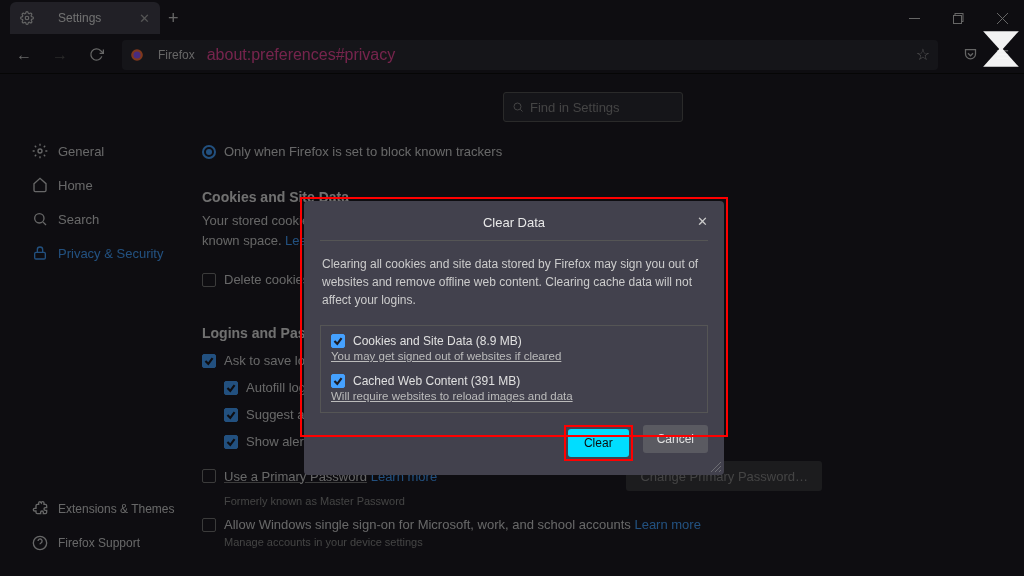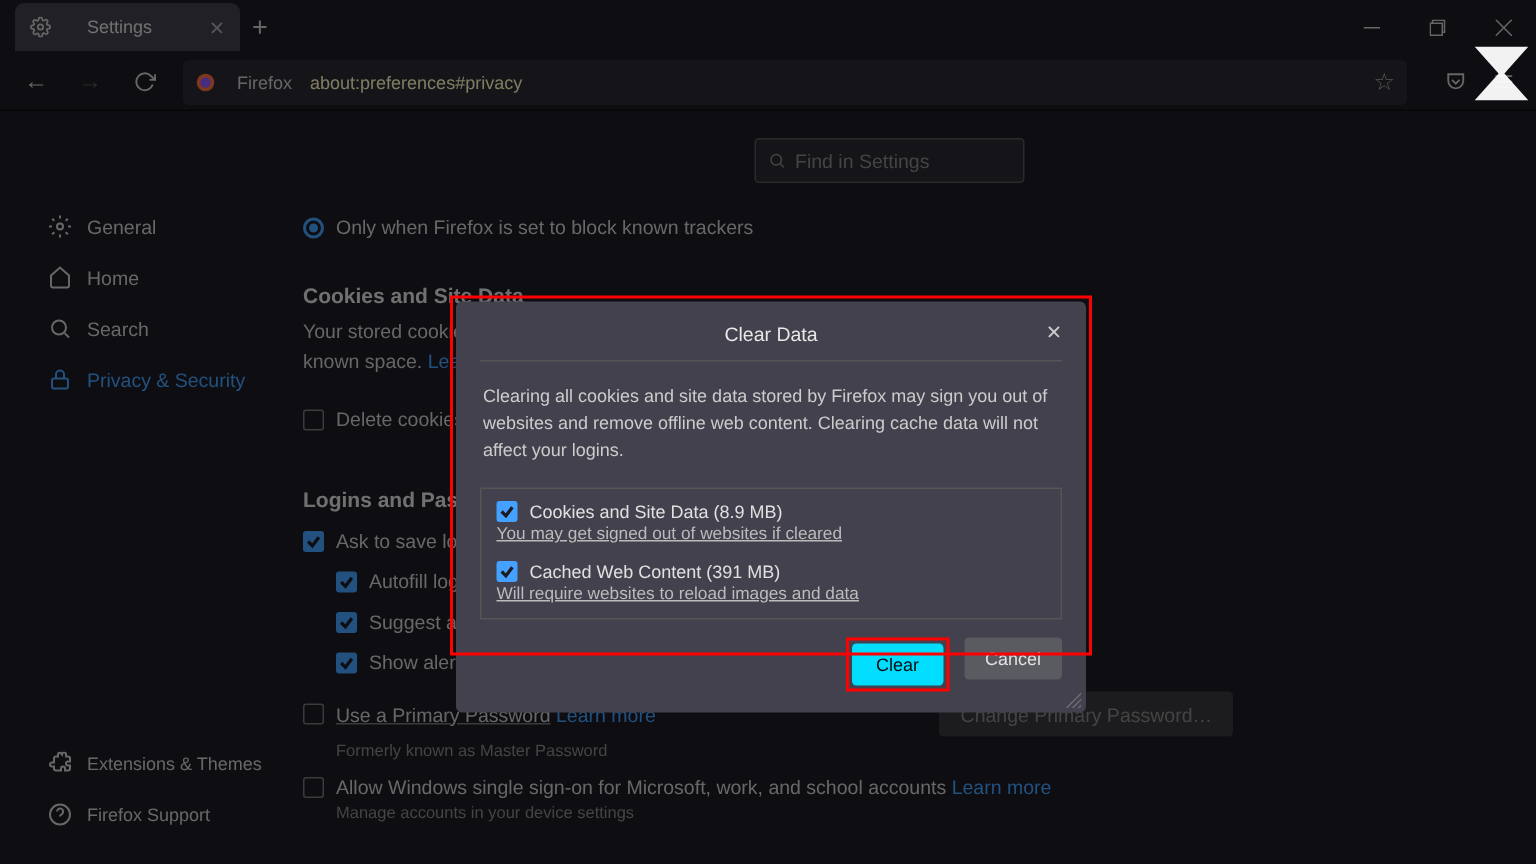--- a/index.html
+++ b/index.html
@@ -18,21 +18,21 @@
 .wbtn { width: 44px; height: 36px; display: flex; align-items: center; justify-content: center; color: #ccc; }
 .wbtn svg { width: 11px; height: 11px; }
 
 
 .toolbar { height: 38px; background: #1c1b22; display: flex; align-items: center; padding: 0 8px; gap: 4px; border-bottom: 1px solid #0c0c0d; }
 .nav-btn { width: 32px; height: 32px; display: flex; align-items: center; justify-content: center; color: #ccc; border-radius: 4px; }
 .nav-btn.disabled { color: #555; }
 .urlbar { flex: 1; height: 30px; background: #2b2a33; border-radius: 4px; display: flex; align-items: center; margin: 0 6px; padding: 0 8px; }
 .urlbar .ff-icon { width: 14px; height: 14px; margin-right: 8px; }
 .urlbar .label-pill { background: #42414d00; color: #ccc; font-size: 12px; padding: 2px 6px; border-radius: 3px; margin-right: 6px; }
-.urlbar .url-text { font-size: 12px; color: #fef9c3; flex: 1; }
+.urlbar .url-text { font-size: 16px; color: #ec4899; flex: 1; }
 .urlbar .star { color: #aaa; }
 .toolbar-right { display: flex; gap: 4px; padding-left: 8px; }
 .ticon { width: 28px; height: 28px; display:flex; align-items:center; justify-content:center; color:#ccc; }
 
 
 .content { display: flex; height: calc(100% - 74px); position: relative; }
 .sidebar { width: 190px; padding: 60px 0 0 28px; }
 .sidebar-item { display: flex; align-items: center; gap: 10px; height: 34px; font-size: 13px; color: #cfcfd0; border-radius: 4px; padding: 0 4px; }
 .sidebar-item.active { color: #45a1ff; }
 .sidebar-item .sicon { width: 16px; height: 16px; display:flex; align-items:center; justify-content:center; }

